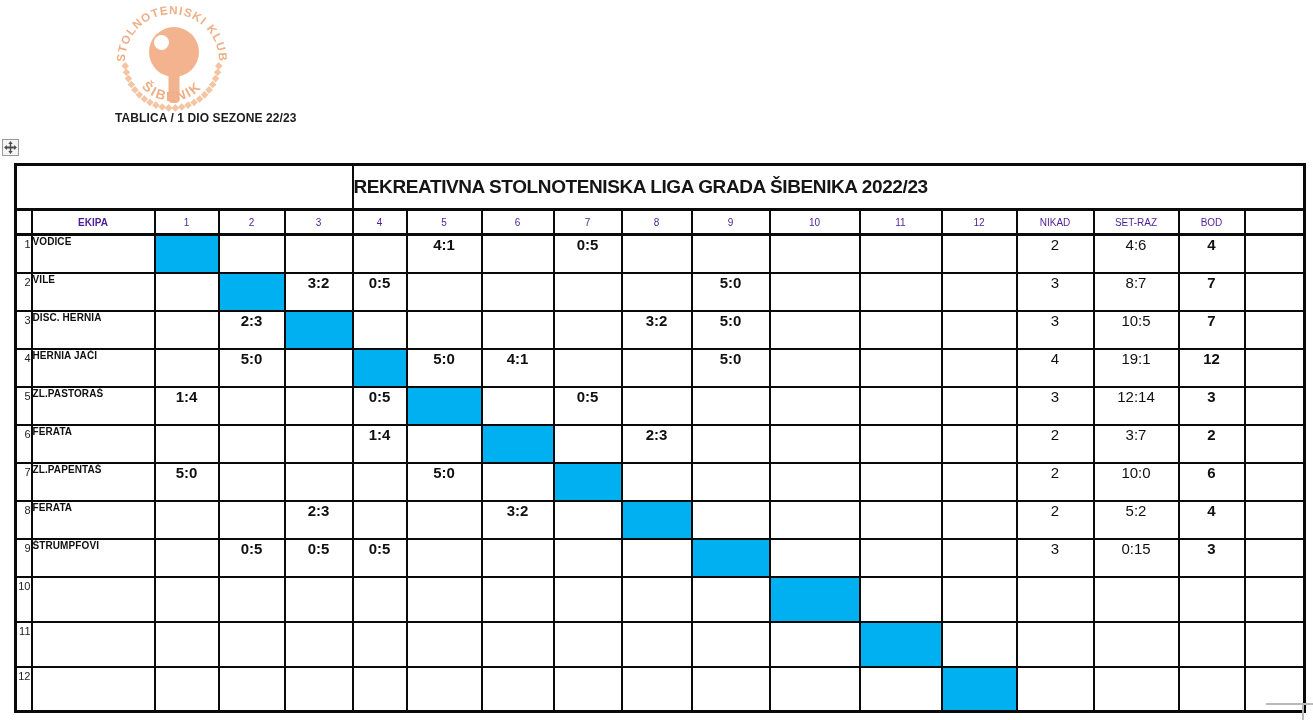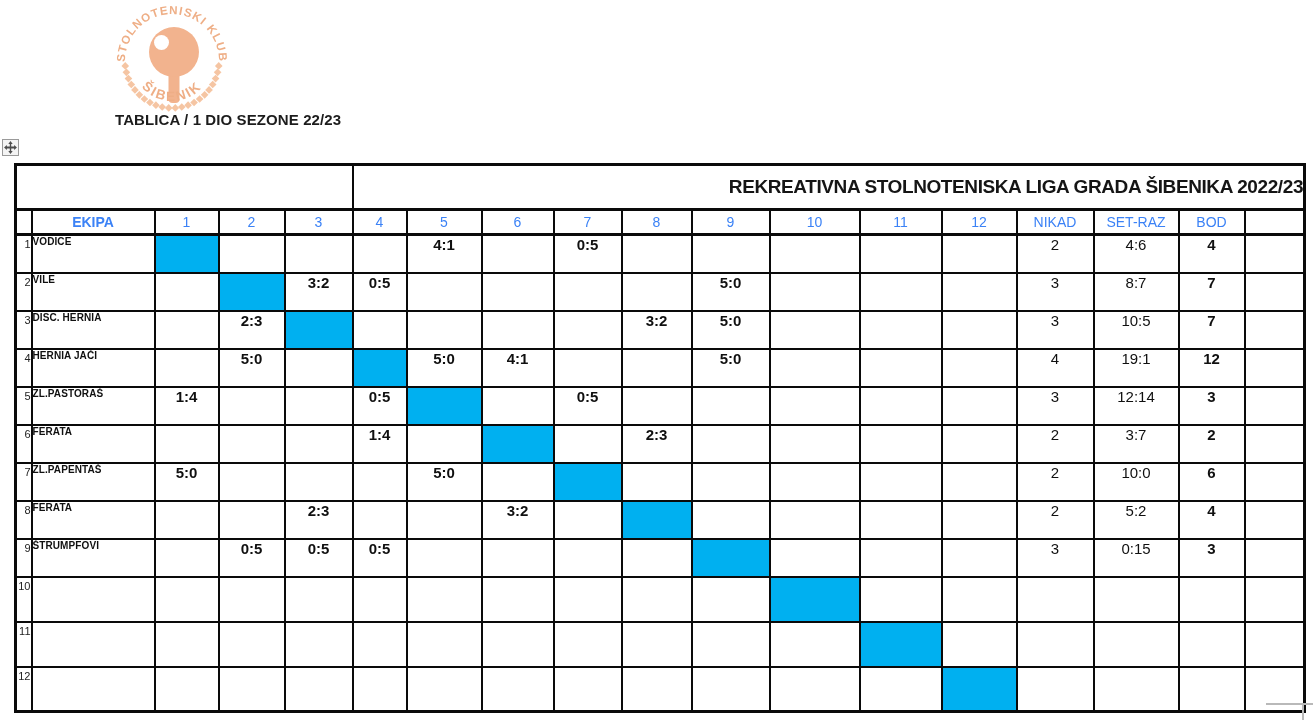--- a/index.html
+++ b/index.html
@@ -11,49 +11,49 @@
   .page{position:absolute;inset:0;}
 
   
   .logo{position:absolute;left:116px;top:5px;width:112px;height:112px;opacity:.82;}
   .logo svg{display:block;}
   .logo text{font-family:"Liberation Sans",sans-serif;font-weight:bold;fill:#eb9d6c;}
 
   
   .heading{
     position:absolute;left:115px;top:111px;
-    font-size:15px;font-weight:bold;letter-spacing:.1px;color:#1c1c1c;
+    font-size:12px;font-weight:bold;letter-spacing:.1px;color:#1c1c1c;
     white-space:nowrap;
   }
 
   
   .move-handle{
     position:absolute;left:2px;top:139px;width:17px;height:17px;
     background:#f4f4f4;border:1px solid #9a9a9a;box-sizing:border-box;
   }
 
   
   table.league{
     position:absolute;left:14px;top:163px;width:1289px;
     border-collapse:collapse;table-layout:fixed;
     border:3px solid #0a0a0a;
   }
   table.league td{
     border:2px solid #0a0a0a;padding:0;overflow:hidden;
     white-space:nowrap;vertical-align:top;
   }
-  tr.row-title td{border-bottom-width:3px;height:42px;vertical-align:middle;text-align:right;}
+  tr.row-title td{border-bottom-width:3px;height:42px;vertical-align:middle;}
   td.title-cell{
     font-weight:bold;font-size:19px;letter-spacing:-.4px;
     padding-left:3px;color:#151515;
   }
   td.tleft{border-right-width:3px;}
   tr.row-header td{
     border-bottom-width:3px;height:22px;text-align:center;
-    font-size:14px;vertical-align:middle;color:#3b82f6;
+    font-size:10px;vertical-align:middle;color:#4c1d95;
   }
   td.ekipa{font-weight:bold;font-size:12.5px;border-right-width:3px;}
   td.c12{border-right-width:3px;}
   tr.data-row{height:38px;}
   tr.data-row.tall{height:45px;}
   td.rownum{
     font-size:11px;text-align:right;border-right-width:1px;
     padding:2px 3px 0 1px;word-break:break-all;line-height:1.55;color:#222;
   }
   td.team{

